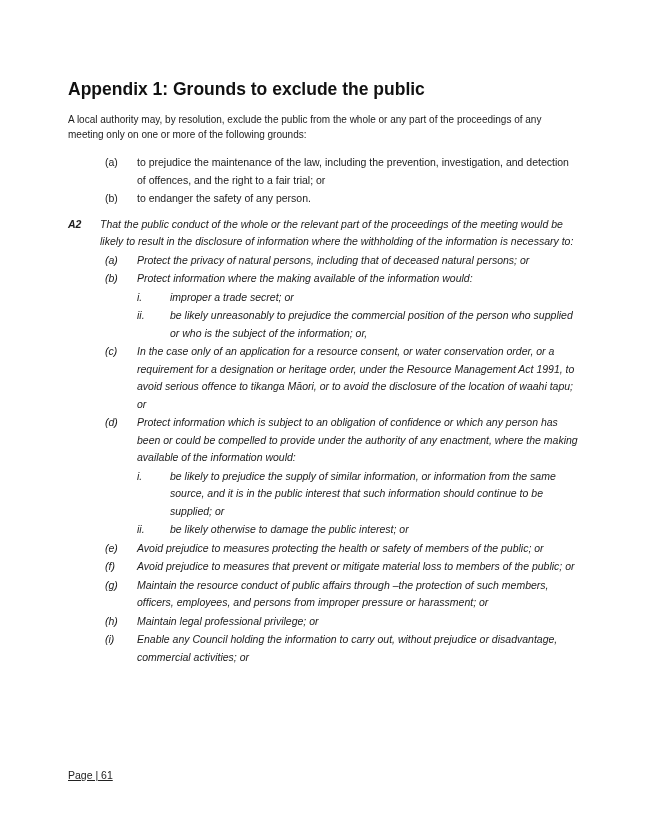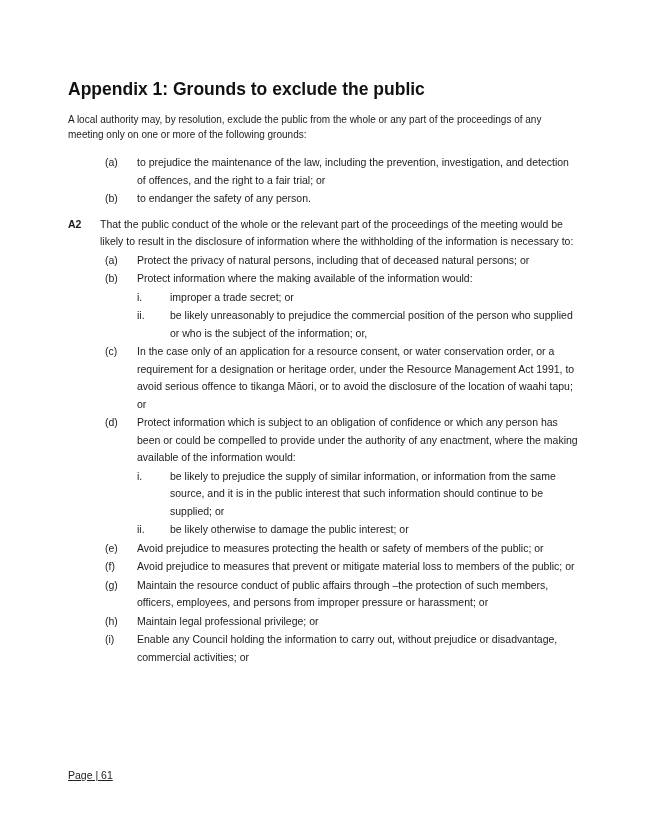--- a/index.html
+++ b/index.html
@@ -26,21 +26,21 @@
     line-height: 22px;
     margin: 0 0 12px 0;
     color: #111111;
   }
   .intro {
     font-size: 10px;
     line-height: 15px;
     margin: 4px 0 12px 0;
   }
   .section { margin-top: 0; }
-  .section + .section { margin-top: 8px; }
+  .section + .section { margin-top: 8px; font-style: italic; }
   .row {
     display: flex;
     font-size: 10.5px;
     line-height: 17.5px;
     margin-bottom: 1px;
   }
   .marker-a {
     flex: 0 0 32px;
     font-weight: bold;
   }

